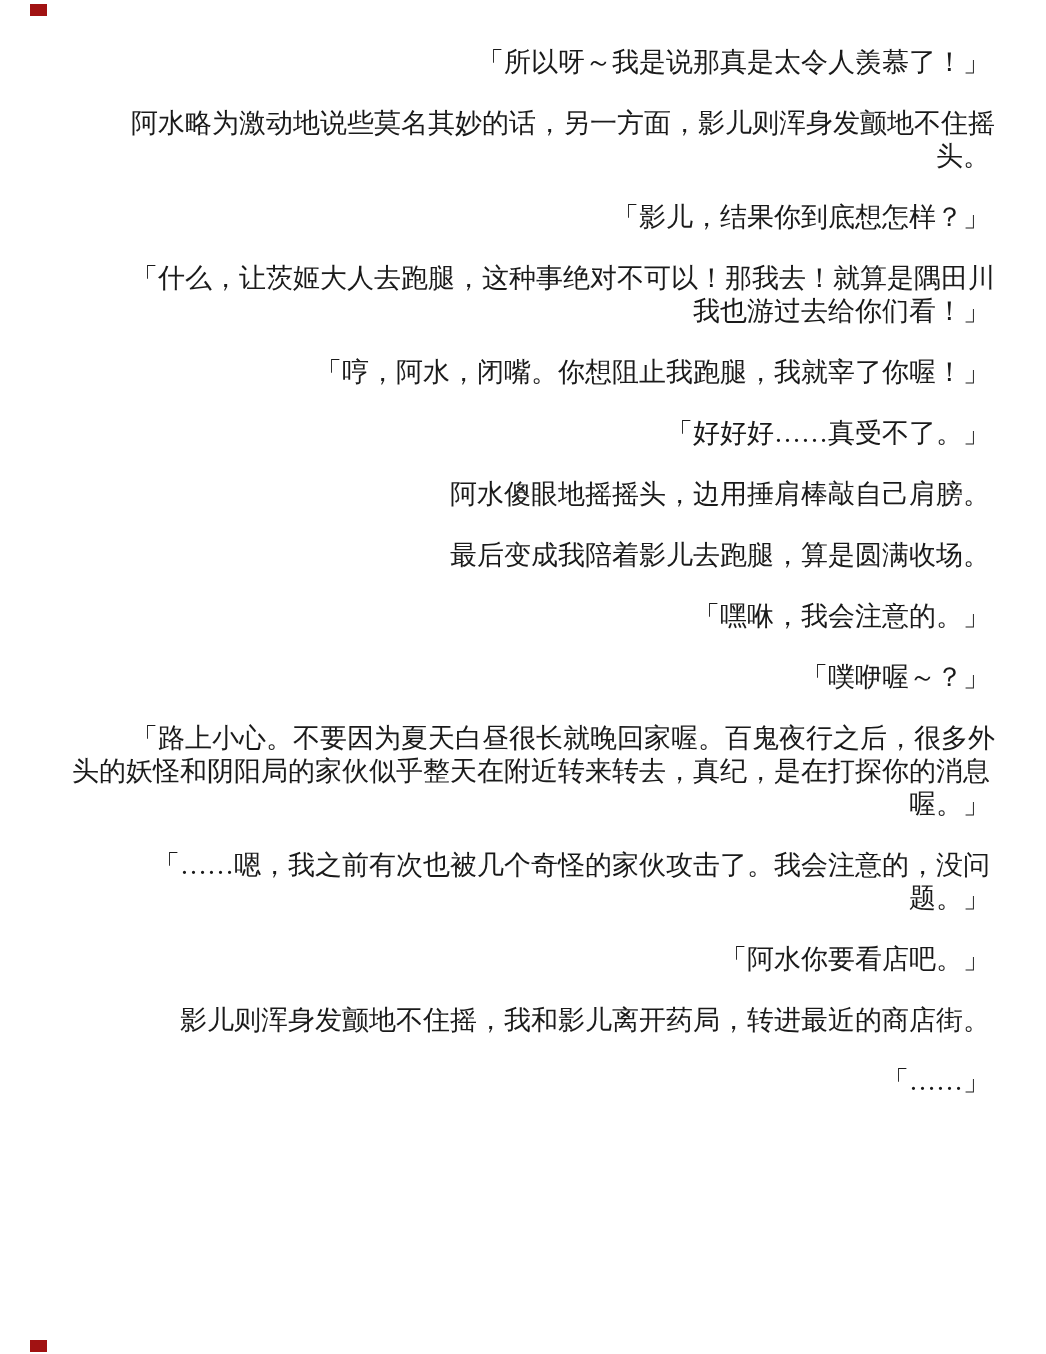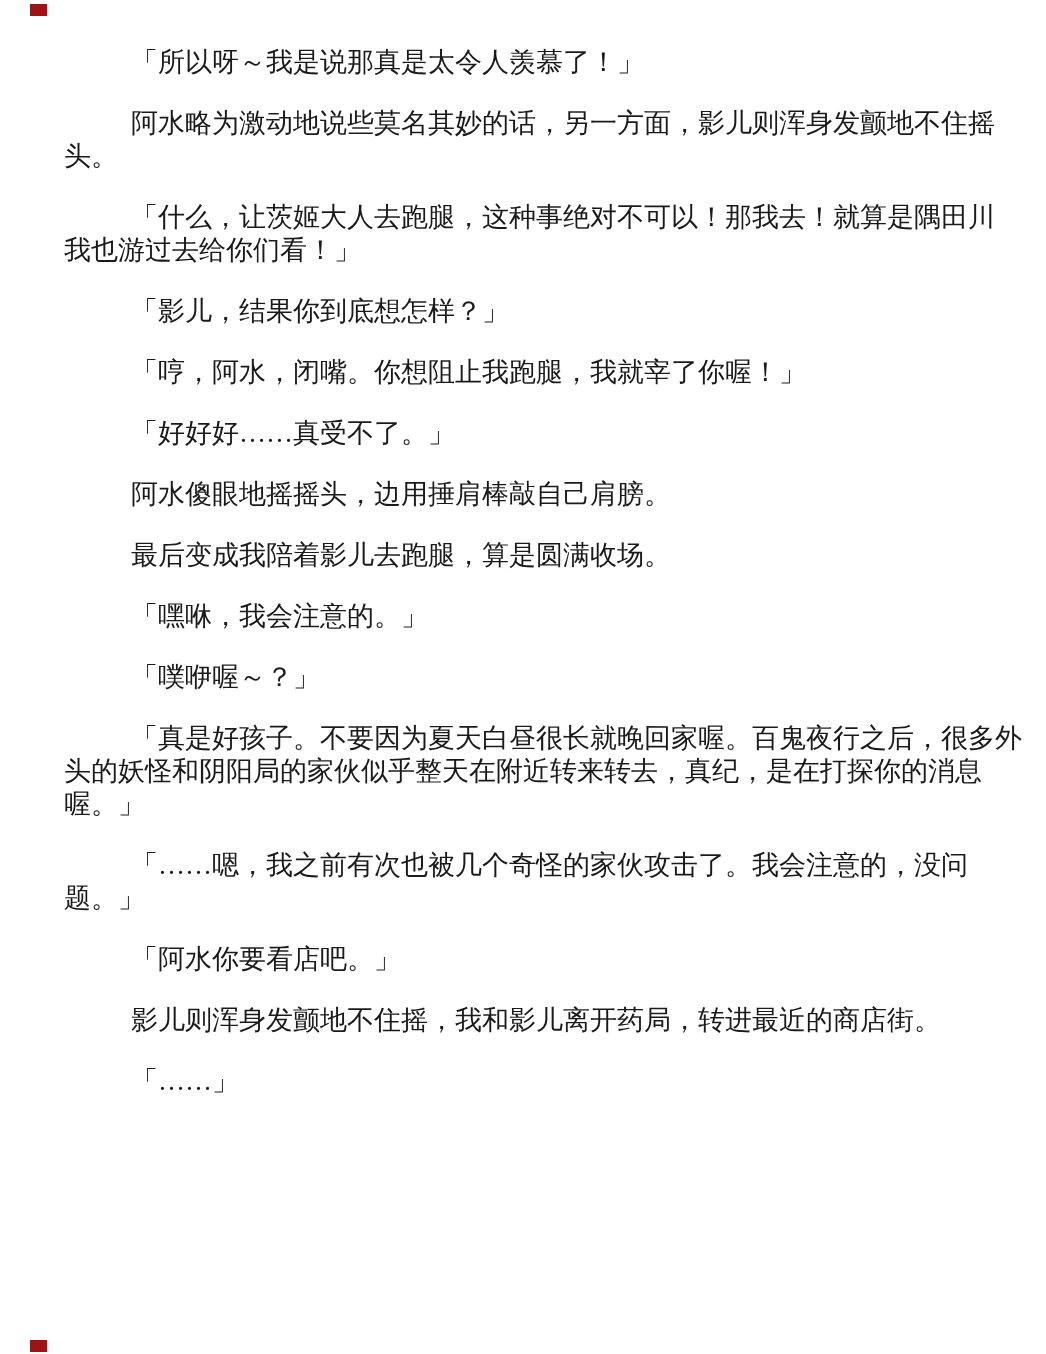--- a/index.html
+++ b/index.html
@@ -17,20 +17,21 @@
     background: var(--bg);
     font-family: "Liberation Serif", "DejaVu Serif", serif;
     color: var(--text);
     overflow: hidden;
   }
   .page {
     position: relative;
     width: 1046px;
     height: 1354px;
     background: var(--bg);
+    text-align: right;
   }
   .marker {
     position: absolute;
     width: 17px;
     height: 12px;
     background: var(--marker);
   }
   .marker-top { left: 30px; top: 4px; }
   .marker-bottom { left: 30px; top: 1340px; }
   .content {
@@ -58,46 +59,46 @@
   <div class="marker marker-bottom"></div>
   <div class="content" id="content">
       <p class="para">
         <span class="line first">「所以呀～我是说那真是太令人羡慕了！」</span>
       </p>
       <p class="para">
         <span class="line first">阿水略为激动地说些莫名其妙的话，另一方面，影儿则浑身发颤地不住摇</span>
         <span class="line">头。</span>
       </p>
       <p class="para">
+        <span class="line first">「影儿，结果你到底想怎样？」</span>
+      </p>
+      <p class="para">
         <span class="line first">「什么，让茨姬大人去跑腿，这种事绝对不可以！那我去！就算是隅田川</span>
         <span class="line">我也游过去给你们看！」</span>
-      </p>
-      <p class="para">
-        <span class="line first">「影儿，结果你到底想怎样？」</span>
       </p>
       <p class="para">
         <span class="line first">「哼，阿水，闭嘴。你想阻止我跑腿，我就宰了你喔！」</span>
       </p>
       <p class="para">
         <span class="line first">「好好好……真受不了。」</span>
       </p>
       <p class="para">
         <span class="line first">阿水傻眼地摇摇头，边用捶肩棒敲自己肩膀。</span>
       </p>
       <p class="para">
         <span class="line first">最后变成我陪着影儿去跑腿，算是圆满收场。</span>
       </p>
       <p class="para">
         <span class="line first">「嘿咻，我会注意的。」</span>
       </p>
       <p class="para">
         <span class="line first">「噗咿喔～？」</span>
       </p>
       <p class="para">
-        <span class="line first">「真是好孩子。不要因为夏天白昼很长就晚回家喔。百鬼夜行之后，很多外</span>
+        <span class="line first">「路上小心。不要因为夏天白昼很长就晚回家喔。百鬼夜行之后，很多外</span>
         <span class="line">头的妖怪和阴阳局的家伙似乎整天在附近转来转去，真纪，是在打探你的消息</span>
         <span class="line">喔。」</span>
       </p>
       <p class="para">
         <span class="line first">「……嗯，我之前有次也被几个奇怪的家伙攻击了。我会注意的，没问</span>
         <span class="line">题。」</span>
       </p>
       <p class="para">
         <span class="line first">「阿水你要看店吧。」</span>
       </p>

